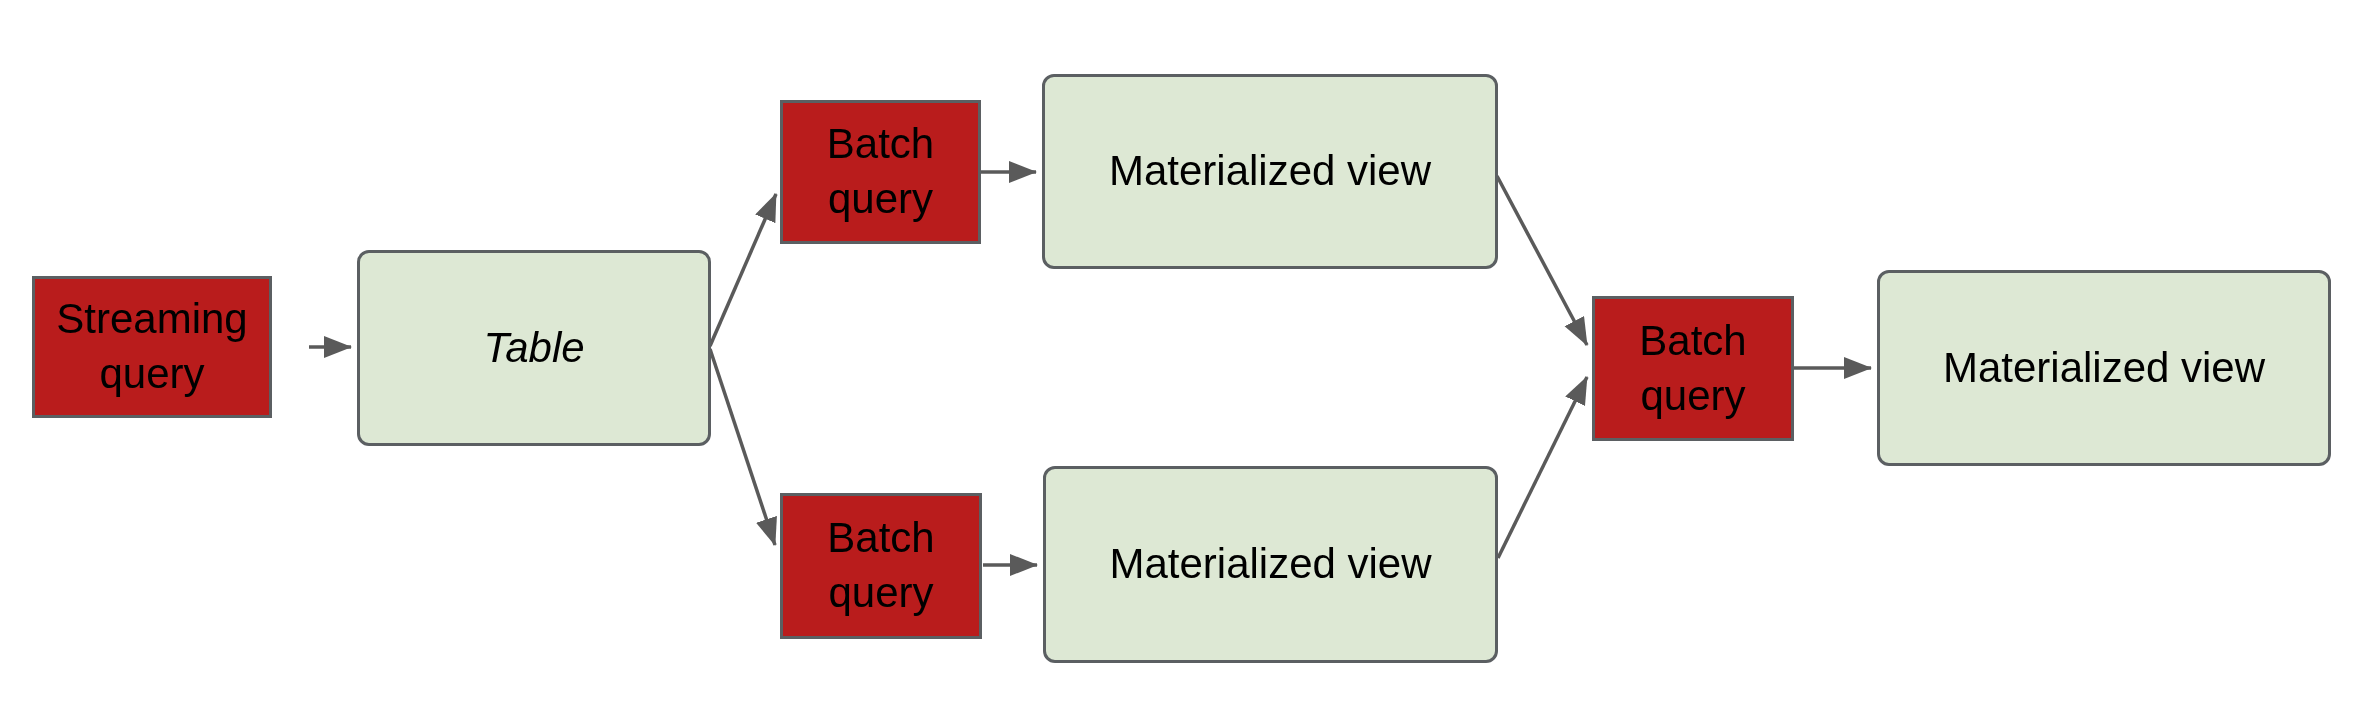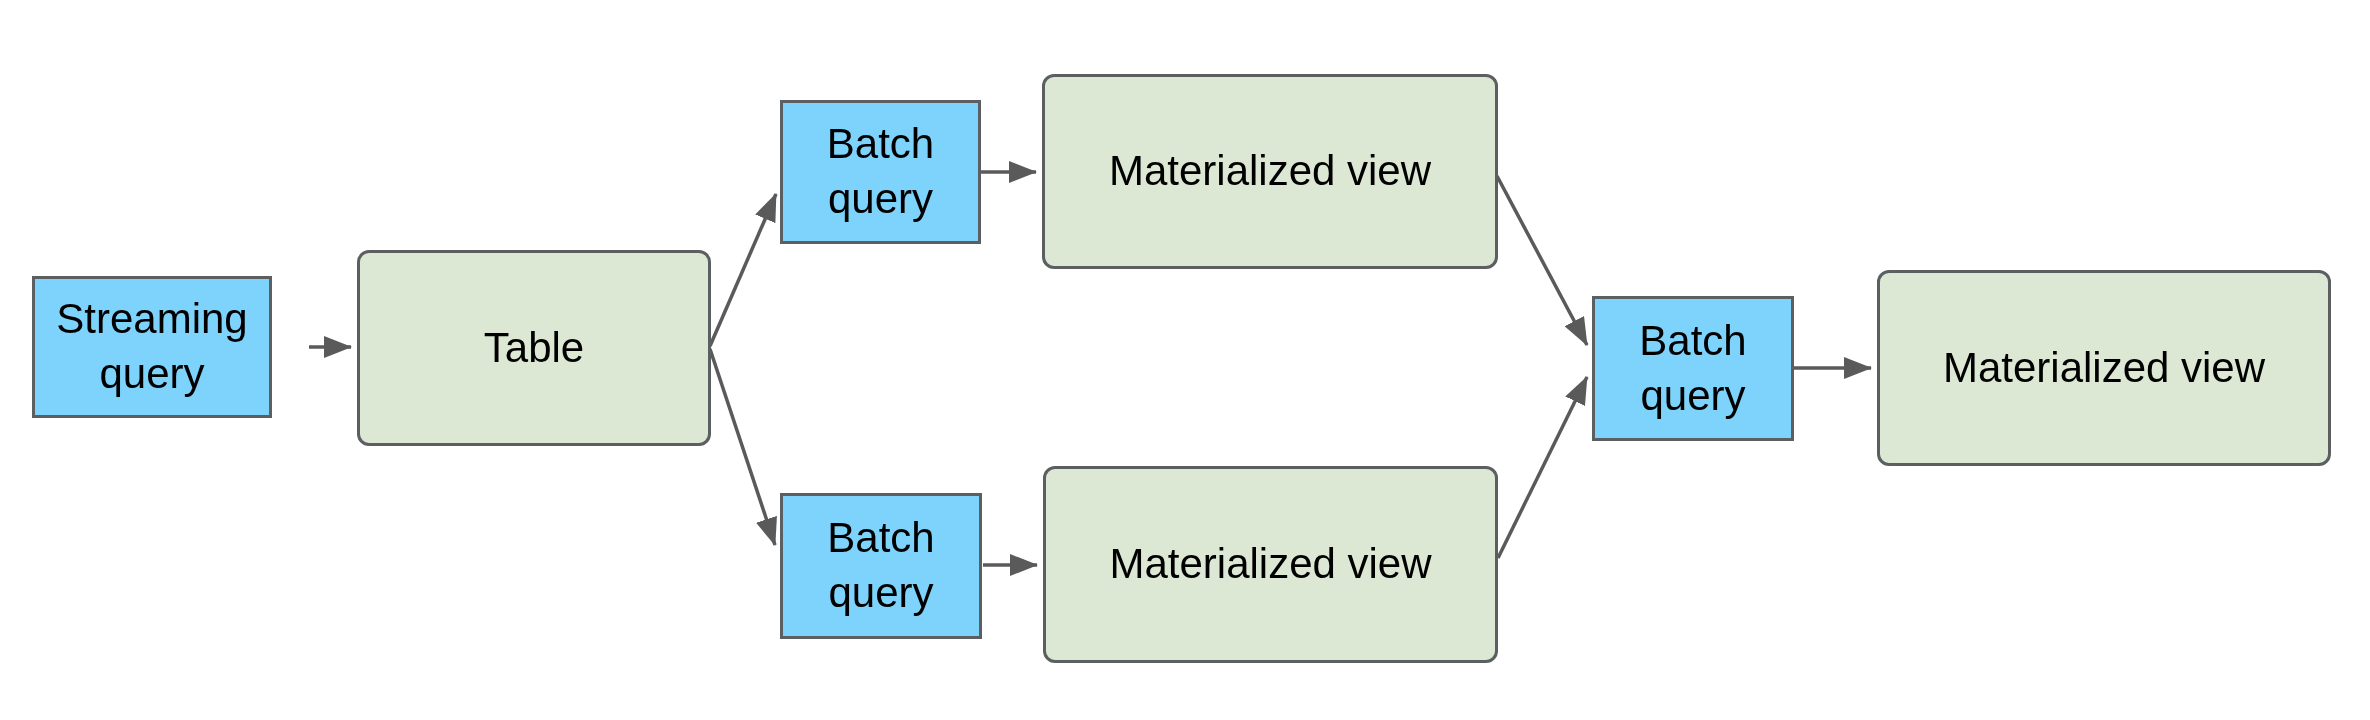--- a/index.html
+++ b/index.html
@@ -30,21 +30,21 @@
     display: flex;
     align-items: center;
     justify-content: center;
     text-align: center;
     color: #000000;
     font-size: 42px;
     line-height: 1.3;
     padding: 0 10px;
   }
   .node.yellow {
-    background: #7dd3fc;
+    background: #b91c1c;
     border-radius: 0;
   }
   .node.green {
     background: #dde8d4;
     border-radius: 12px;
   }
   .node .label {
     display: block;
     width: 100%;
   }
@@ -67,21 +67,21 @@
     <line x1="983" y1="565" x2="1037" y2="565" stroke="#5a5a5a" stroke-width="3.5" marker-end="url(#arrowhead)"></line>
     <line x1="1497" y1="176" x2="1587" y2="345" stroke="#5a5a5a" stroke-width="3.5" marker-end="url(#arrowhead)"></line>
     <line x1="1498" y1="558" x2="1587" y2="377" stroke="#5a5a5a" stroke-width="3.5" marker-end="url(#arrowhead)"></line>
     <line x1="1794" y1="368" x2="1871" y2="368" stroke="#5a5a5a" stroke-width="3.5" marker-end="url(#arrowhead)"></line>
   </svg>
 
   <div class="node yellow" style="left:32px; top:276px; width:240px; height:142px;">
     <span class="label">Streaming query</span>
   </div>
 
-  <div class="node green" style="left:357px; top:250px; width:354px; height:196px;">
+  <div class="node green" style="left:357px; top:250px; width:354px; height:196px;font-style:italic;">
     <span class="label">Table</span>
   </div>
 
   <div class="node yellow" style="left:780px; top:100px; width:201px; height:144px;">
     <span class="label">Batch query</span>
   </div>
 
   <div class="node green" style="left:1042px; top:74px; width:456px; height:195px;">
     <span class="label">Materialized view</span>
   </div>

